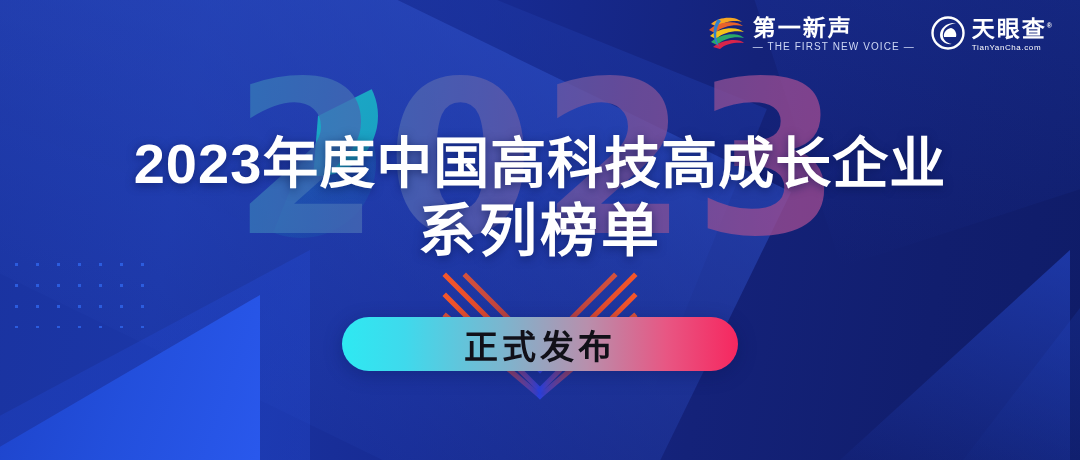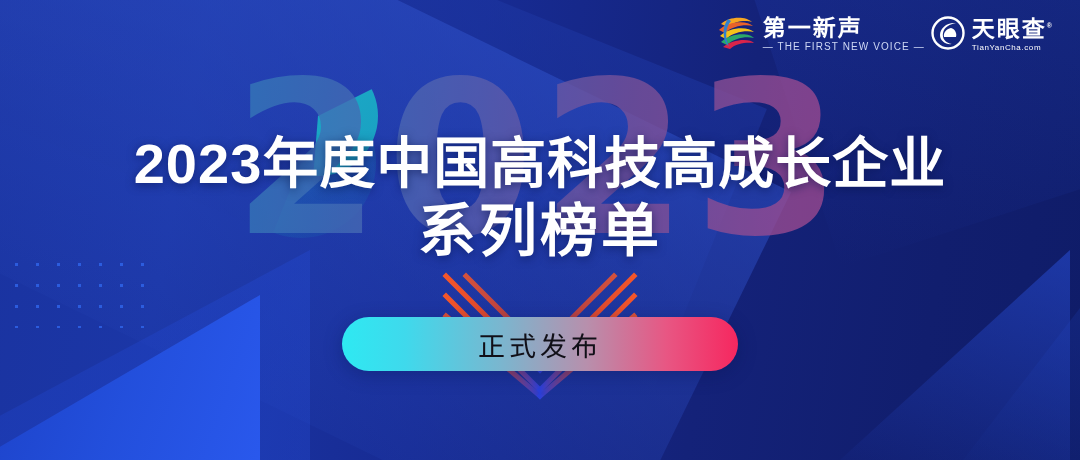--- a/index.html
+++ b/index.html
@@ -137,21 +137,21 @@
     width: 196px; height: 128px;
   }
   .chevron svg { display: block; width: 196px; height: 128px; }
 
   
   .logo-bar {
     position: absolute;
     right: 26px; top: 14px;
     display: flex;
     align-items: center;
-    gap: 6px;
+    gap: 16px;
     z-index: 7;
   }
   .logo {
     display: flex;
     align-items: center;
     gap: 7px;
   }
   .logo-mark { flex: 0 0 auto; display: block; }
   .logo-text { display: flex; flex-direction: column; justify-content: center; }
   .logo-cn {
@@ -212,22 +212,22 @@
     border-radius: 27px;
     background: linear-gradient(90deg, #2ee9f2 0%, #3fd9ec 16%, #7ab6cf 40%, #b88fac 62%, #e85683 82%, #f6275f 100%);
     display: flex;
     align-items: center;
     justify-content: center;
     z-index: 8;
     box-shadow: 0 4px 18px rgba(10,20,80,.35);
   }
   .pill-label {
     color: #111018;
-    font-size: 27px;
-    font-weight: 400;
+    font-size: 34px;
+    font-weight: 700;
     letter-spacing: 4px;
   }
 </style>
 </head>
 <body>
 
 <div class="banner">
 
   <div class="bg-layer">
     <div class="shape-right-top"></div>

